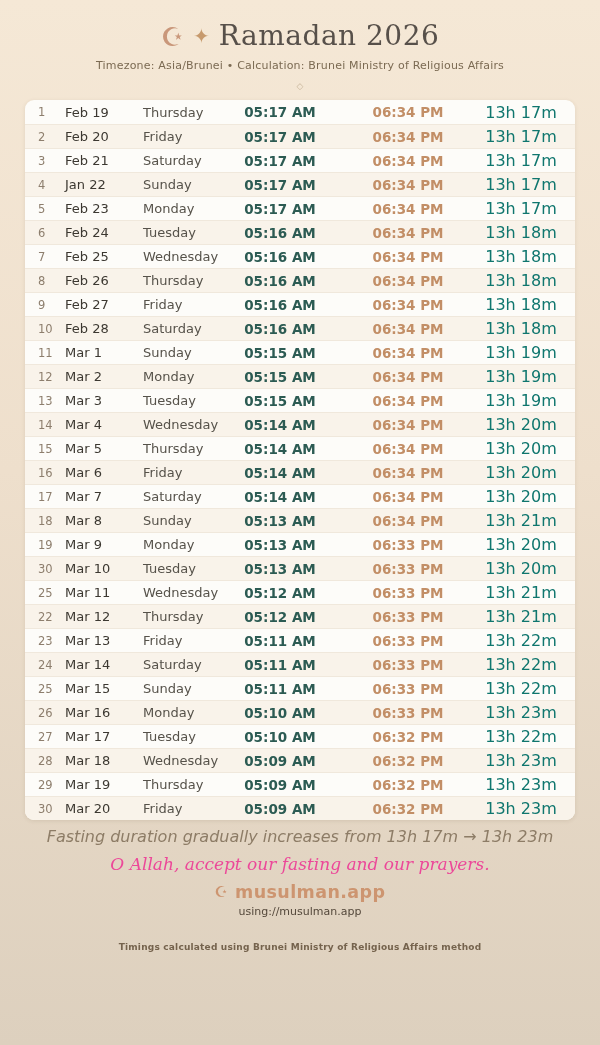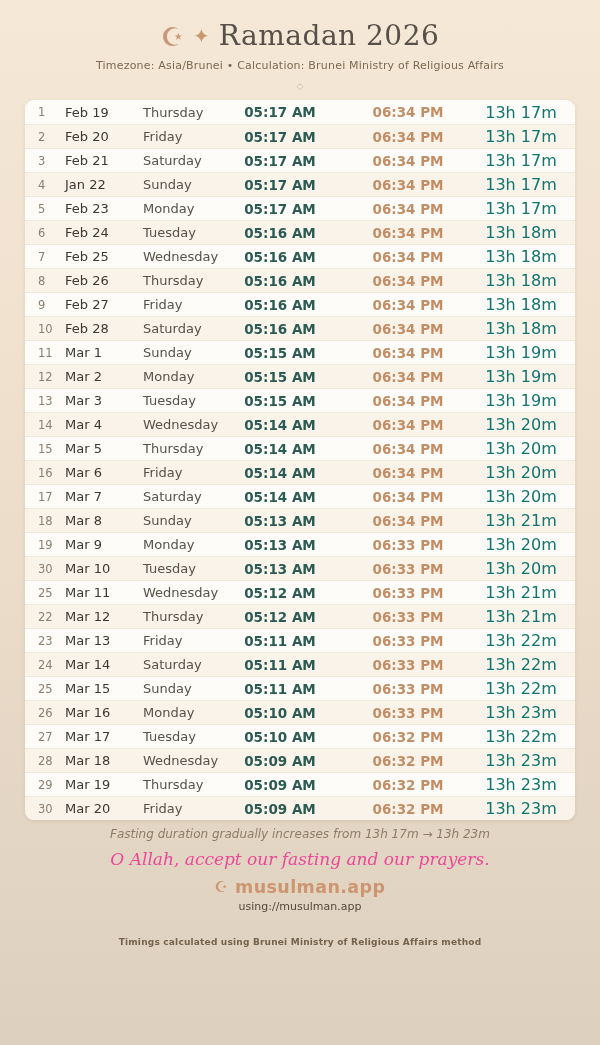--- a/index.html
+++ b/index.html
@@ -88,21 +88,21 @@
   .c-sehri { text-align: center; font-size: 13.5px; font-weight: bold; color: #2c5b53; }
   .c-iftar { text-align: center; font-size: 13.5px; font-weight: bold; color: #c28e66; }
   .c-dur   { text-align: center; font-size: 16px; color: #0f766e; }
   .t-head .c-no, .t-head .c-date, .t-head .c-day { font-size: 10.5px; }
 
   
   .footer { text-align: center; }
   .fasting-note {
     margin-top: 7px;
     font-style: italic;
-    font-size: 12px;
+    font-size: 16px;
     color: #8d7c66;
   }
   .dua {
     margin-top: 8px;
     font-family: "DejaVu Serif", serif;
     font-style: italic;
     font-size: 17px;
     color: #ec4899;
     text-align: center;
   }

